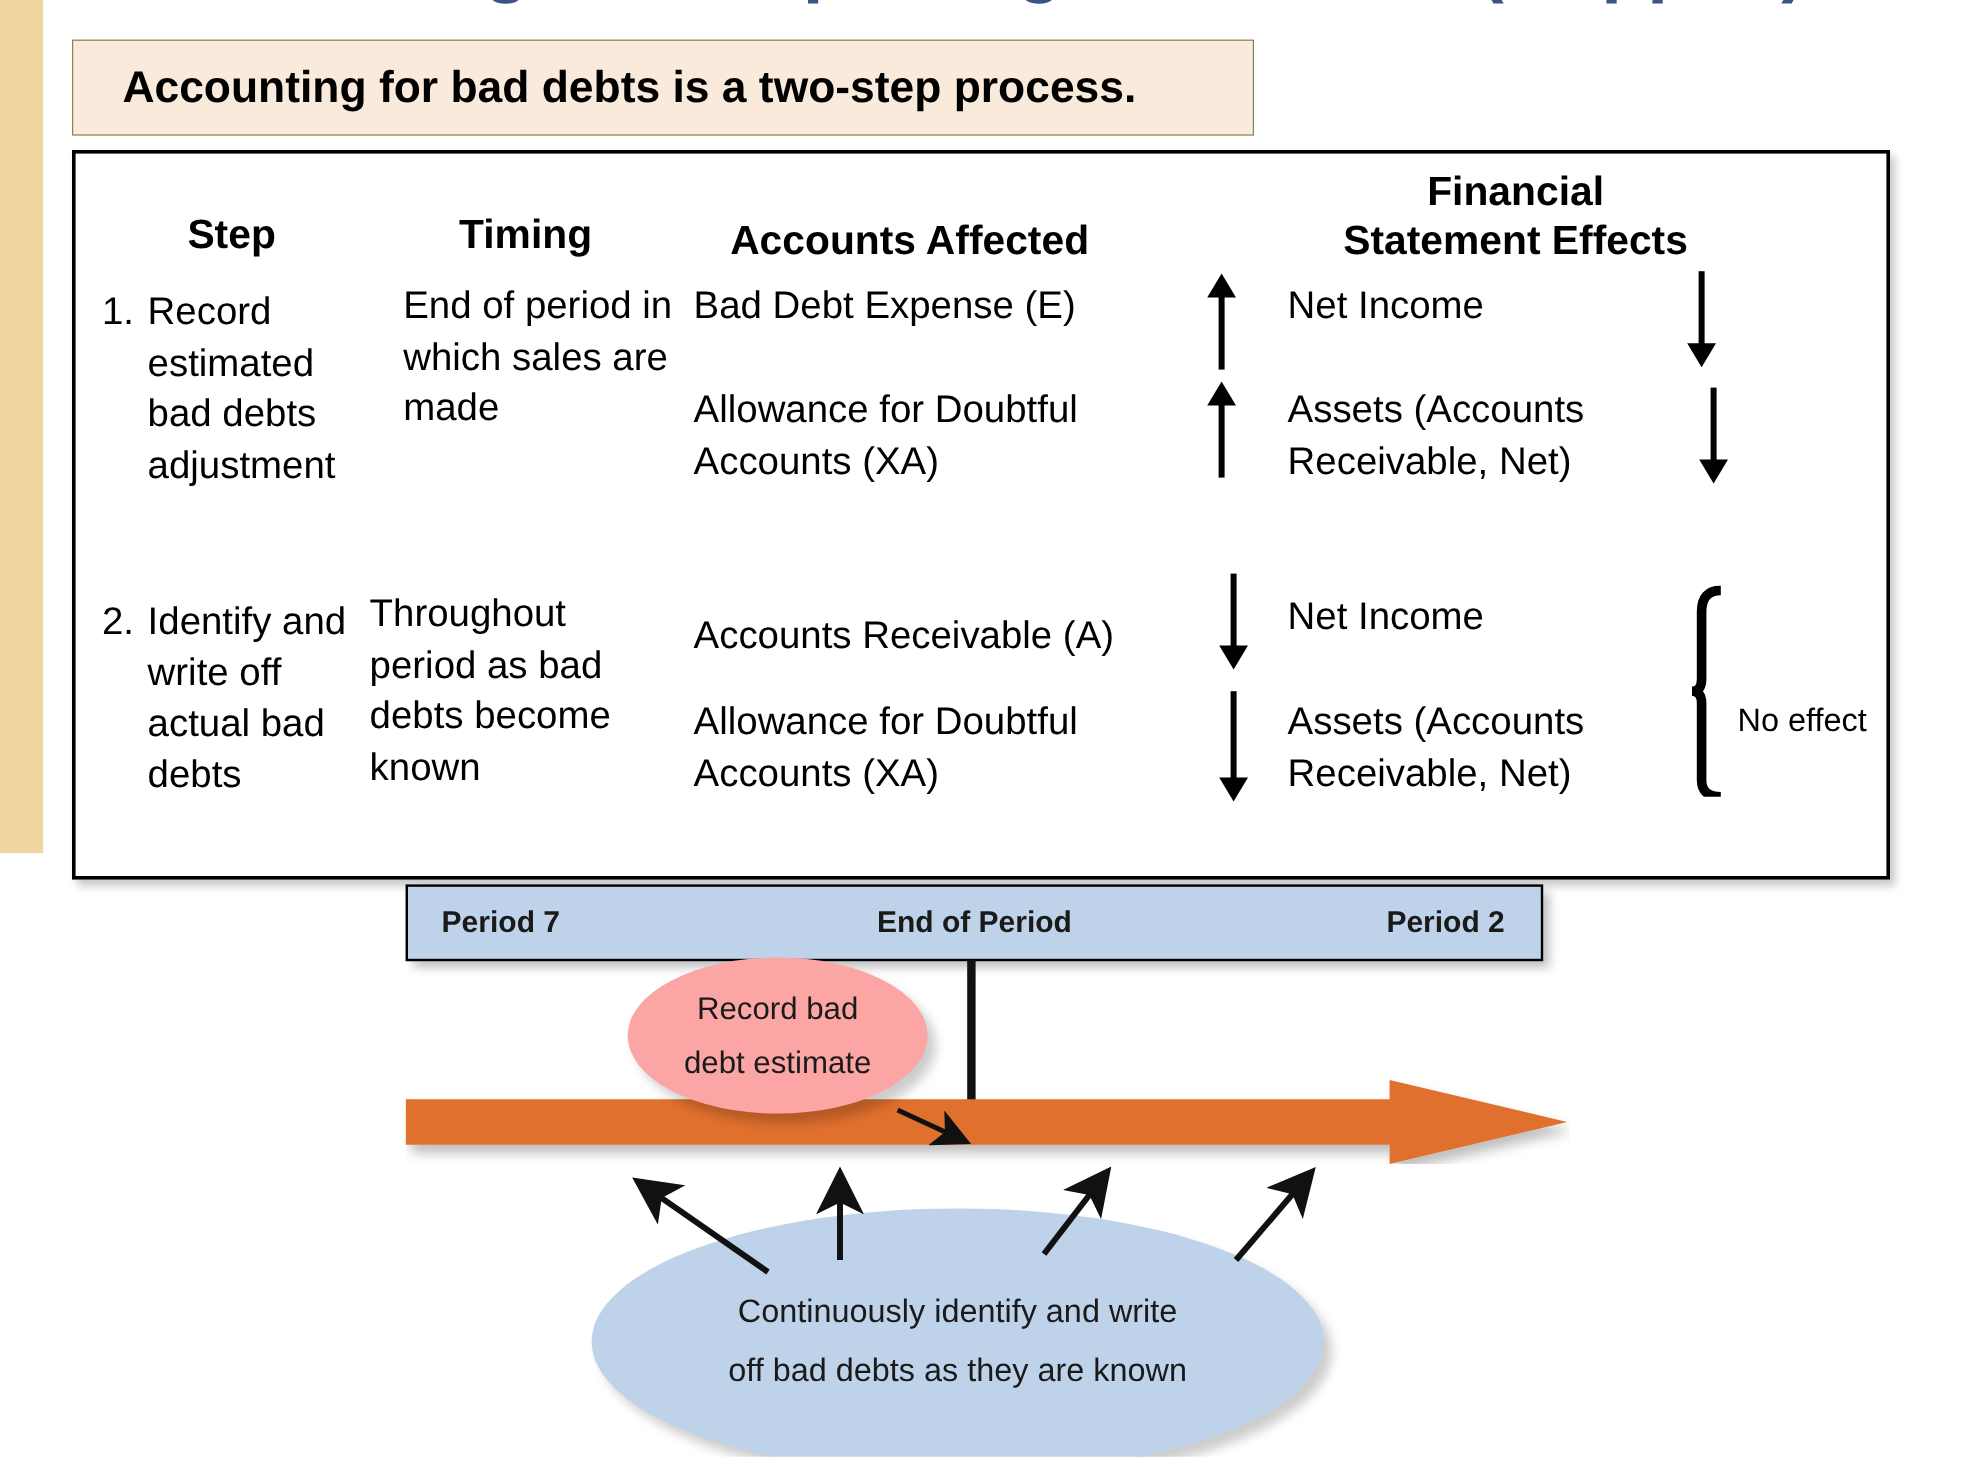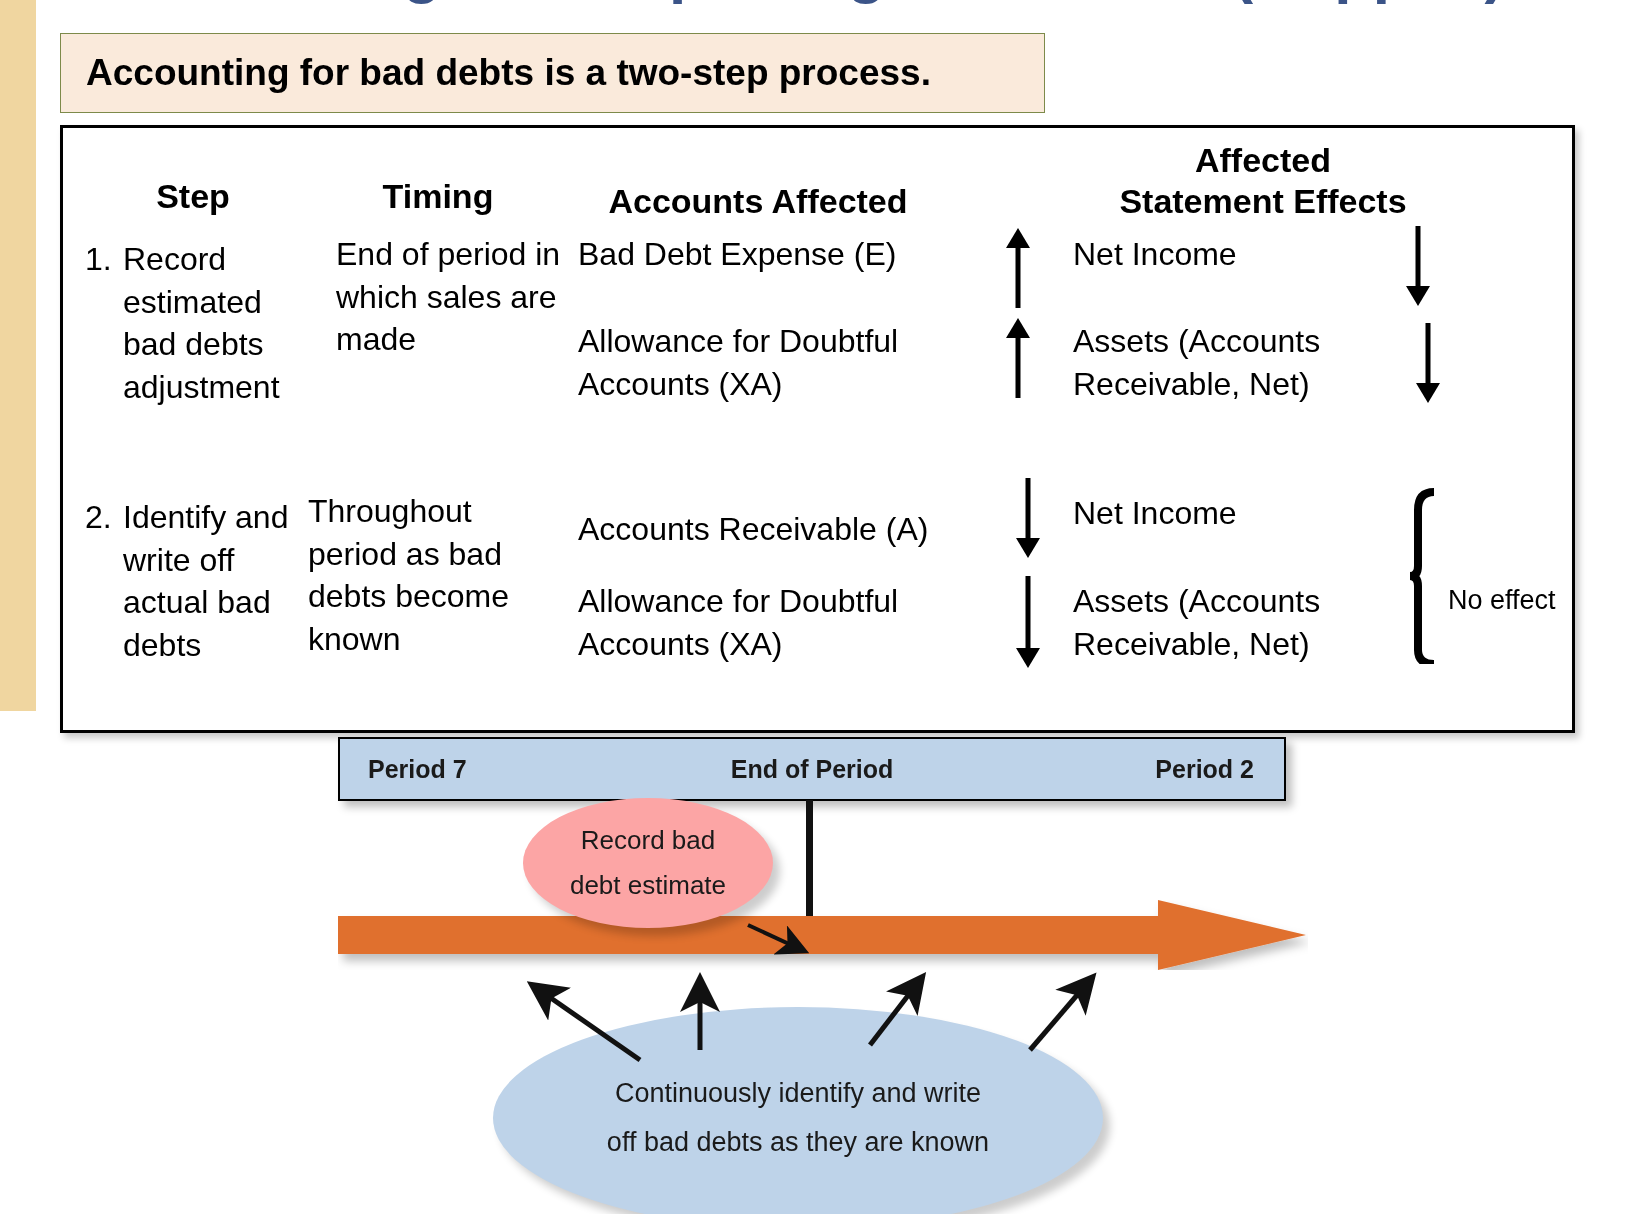--- a/index.html
+++ b/index.html
@@ -24,21 +24,21 @@
     background:#f0d6a0;
   }
 
   
   #banner{
     position:absolute;left:60px;top:33px;width:985px;height:80px;
     background:#faeadb;border:1px solid #7d8a4a;
     box-sizing:border-box;
   }
   #banner-text{
-    position:absolute;left:25px;top:50%;transform:translateY(-50%);
+    position:absolute;left:41px;top:50%;transform:translateY(-50%);
     font-size:37px;font-weight:bold;color:#000;
     font-stretch:condensed;white-space:nowrap;
   }
 
   
   #table-box{
     position:absolute;left:60px;top:125px;width:1515px;height:608px;
     background:#fff;border:3px solid #000;box-sizing:border-box;
     box-shadow:4px 5px 7px rgba(0,0,0,.22);
   }
@@ -121,21 +121,21 @@
 
 <div id="banner">
   <div id="banner-text">Accounting for bad debts is a two-step process.</div>
 </div>
 
 <div id="table-box">
 
   <div class="col-head" style="left:20px;top:50px;width:220px;">Step</div>
   <div class="col-head" style="left:250px;top:50px;width:250px;">Timing</div>
   <div class="col-head" style="left:500px;top:55px;width:390px;">Accounts Affected</div>
-  <div class="col-head" style="left:1000px;top:14px;width:400px;">Affected</div>
+  <div class="col-head" style="left:1000px;top:14px;width:400px;">Financial</div>
   <div class="col-head" style="left:1000px;top:55px;width:400px;">Statement Effects</div>
 
   <div class="num-item" style="left:22px;top:110px;width:215px;">
     <span class="lead">1.</span>
     <span class="body">Record estimated bad debts adjustment</span>
   </div>
 
   <div class="cell" style="left:245px;top:105px;width:240px;margin-left:28px;">End of period in which sales are made</div>
 
   <div class="cell" style="left:515px;top:105px;width:380px;">Bad Debt Expense (E)</div>

